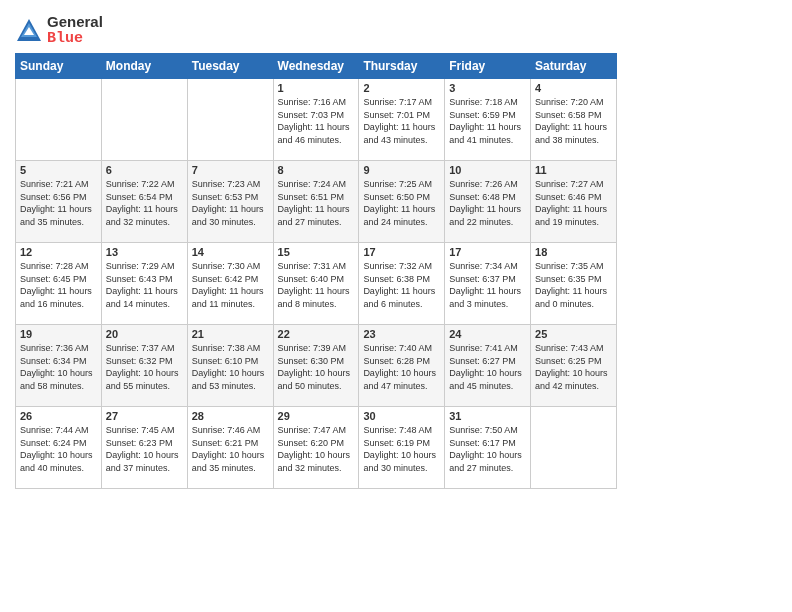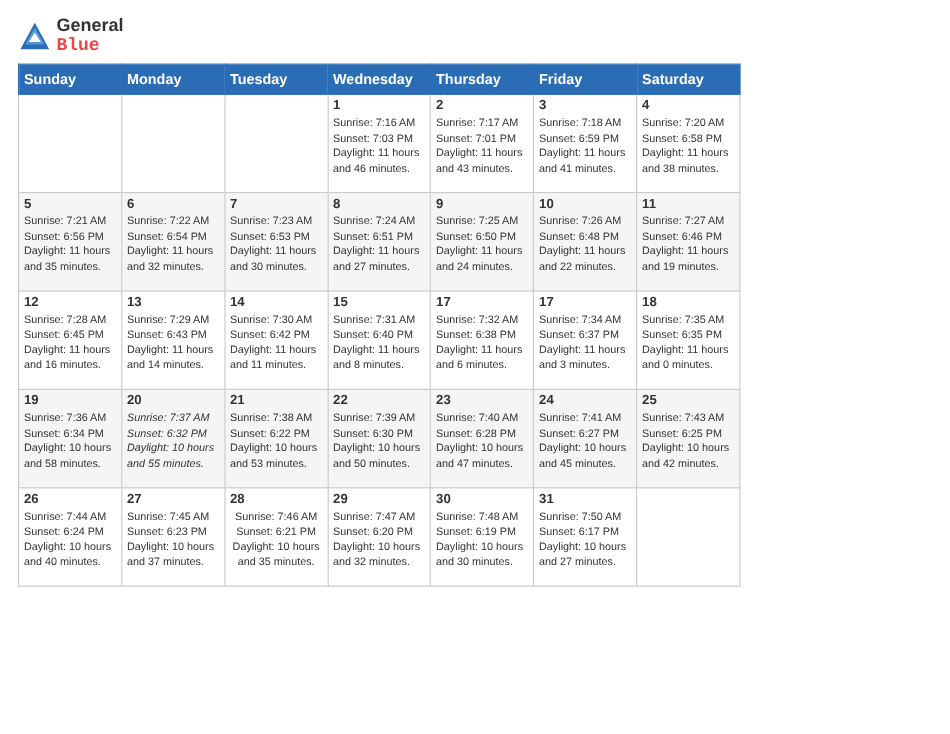--- a/index.html
+++ b/index.html
@@ -273,29 +273,29 @@
         <tr>
           <td>
             <span class="day-num">19</span>
             <div class="day-info" style="white-space: pre-line;">Sunrise: 7:36 AM
 Sunset: 6:34 PM
 Daylight: 10 hours
 and 58 minutes.</div>
           </td>
           <td>
             <span class="day-num">20</span>
-            <div class="day-info" style="white-space: pre-line; font-style: italic;">Sunrise: 7:37 AM
+            <div class="day-info" style="white-space: pre-line;">Sunrise: 7:37 AM
 Sunset: 6:32 PM
 Daylight: 10 hours
 and 55 minutes.</div>
           </td>
           <td>
             <span class="day-num">21</span>
             <div class="day-info" style="white-space: pre-line;">Sunrise: 7:38 AM
-Sunset: 6:22 PM
+Sunset: 6:10 PM
 Daylight: 10 hours
 and 53 minutes.</div>
           </td>
           <td>
             <span class="day-num">22</span>
             <div class="day-info" style="white-space: pre-line;">Sunrise: 7:39 AM
 Sunset: 6:30 PM
 Daylight: 10 hours
 and 50 minutes.</div>
           </td>
@@ -331,21 +331,21 @@
           </td>
           <td>
             <span class="day-num">27</span>
             <div class="day-info" style="white-space: pre-line;">Sunrise: 7:45 AM
 Sunset: 6:23 PM
 Daylight: 10 hours
 and 37 minutes.</div>
           </td>
           <td>
             <span class="day-num">28</span>
-            <div class="day-info" style="white-space: pre-line; text-align: center;">Sunrise: 7:46 AM
+            <div class="day-info" style="white-space: pre-line;">Sunrise: 7:46 AM
 Sunset: 6:21 PM
 Daylight: 10 hours
 and 35 minutes.</div>
           </td>
           <td>
             <span class="day-num">29</span>
             <div class="day-info" style="white-space: pre-line;">Sunrise: 7:47 AM
 Sunset: 6:20 PM
 Daylight: 10 hours
 and 32 minutes.</div>

